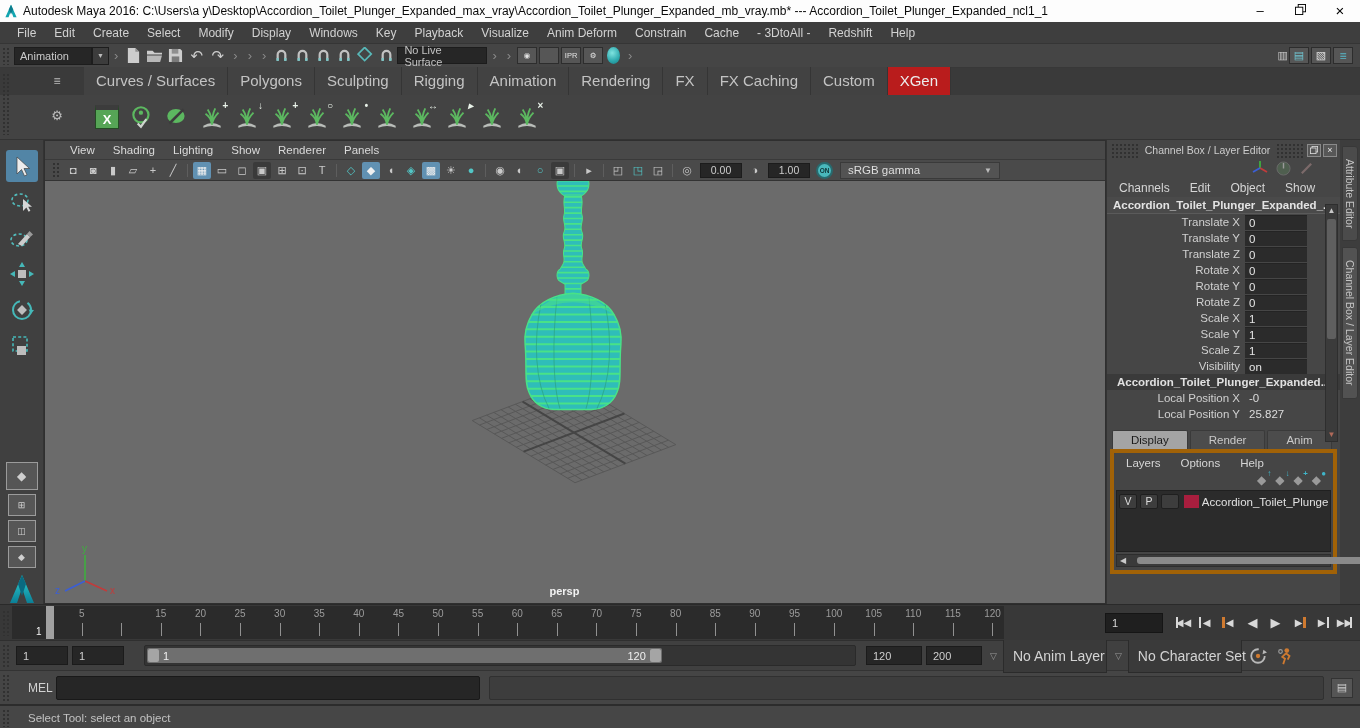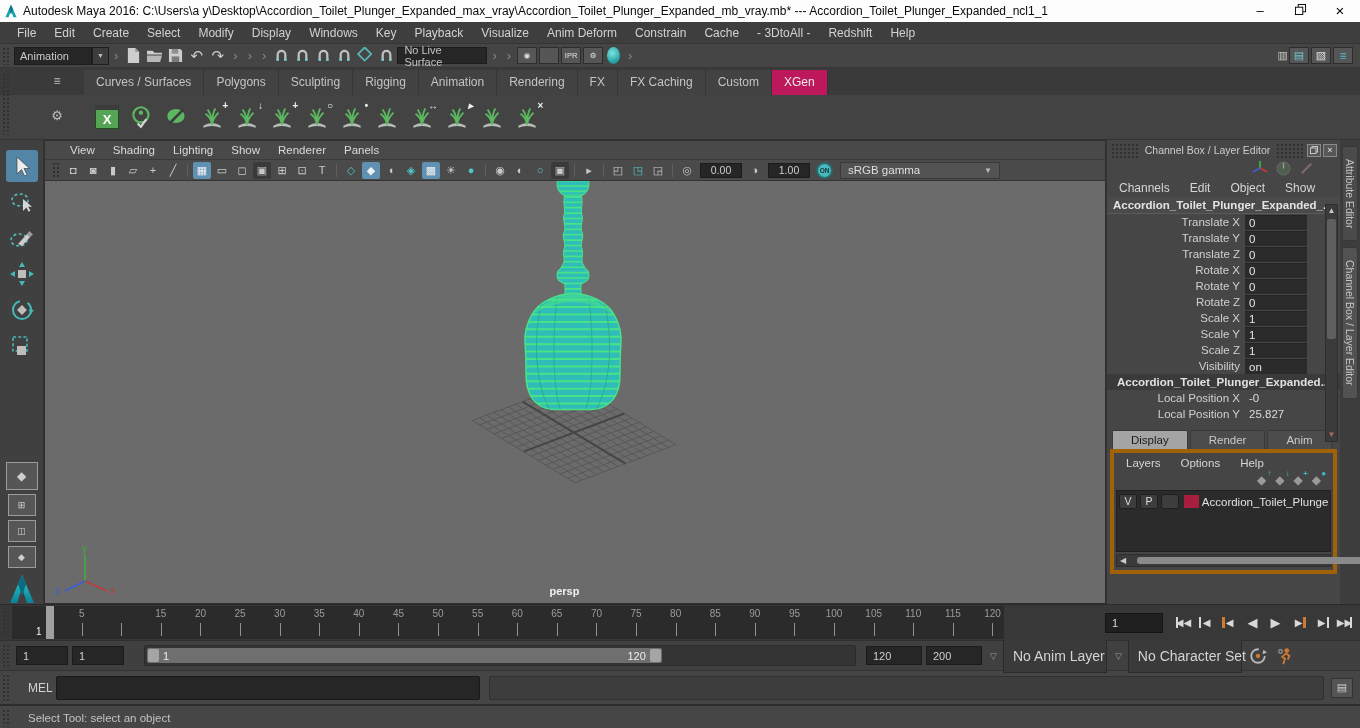--- a/index.html
+++ b/index.html
@@ -26,22 +26,22 @@
   .sl-sep{color:#8a8a8a;font-size:13px;padding:0 5px;}
   .sl-icon{width:21px;height:20px;display:grid;place-items:center;}
   .sl-box{width:20px;height:17px;background:#565656;border:1px solid #2d2d2d;display:grid;place-items:center;font-size:7.5px;color:#e2e2e2;margin:0 1px;}
   .field{background:#262626;border:1px solid #1c1c1c;color:#c3c3c3;font-size:11px;height:17px;display:flex;align-items:center;padding:0 6px;}
   .undo{font-size:15px;color:#cdcdcd;line-height:14px;}
   .hyper{width:13px;height:17px;border-radius:50%;background:radial-gradient(circle at 40% 35%,#7fe3df,#2ca8ad 60%,#1b7d85);margin:0 3px;}
 
   
   .shelf{height:72px;background:#434343;position:relative;border-bottom:1px solid #333;}
   .shelf-tabs{display:flex;align-items:flex-end;height:27px;padding-left:84px;background:#3a3a3a;}
-  .shelf-tab{padding:5px 12px 6px;font-size:12px;color:#c3c3c3;background:#424242;border-right:1px solid #353535;white-space:nowrap;}
-  .shelf-tab.active{background:#be185d;color:#ececec;}
+  .shelf-tab{padding:5px 12px 6px;font-size:15px;color:#c3c3c3;background:#424242;border-right:1px solid #353535;white-space:nowrap;}
+  .shelf-tab.active{background:#b91c1c;color:#ececec;}
   .shelf-icons{display:flex;align-items:center;gap:5px;height:44px;padding-left:92px;}
   .si{width:30px;height:30px;display:grid;place-items:center;position:relative;}
   .si .mod{position:absolute;top:-2px;right:-1px;font-size:10px;font-weight:bold;color:#e9f2e9;}
   .si-x{width:24px;height:24px;background:#56a556;border:1px solid #234c23;border-top:5px solid #3c3c3c;display:grid;place-items:center;color:#fff;font-weight:bold;font-size:13px;}
   .shelf-left{position:absolute;left:44px;top:4px;width:26px;text-align:center;color:#bdbdbd;}
 
   
   .main{display:flex;height:464px;position:relative;}
   .toolbox{width:44px;background:#404040;border-right:1px solid #333;display:flex;flex-direction:column;align-items:center;padding-top:10px;}
   .tool{width:32px;height:32px;margin-bottom:4px;display:grid;place-items:center;border-radius:3px;}

